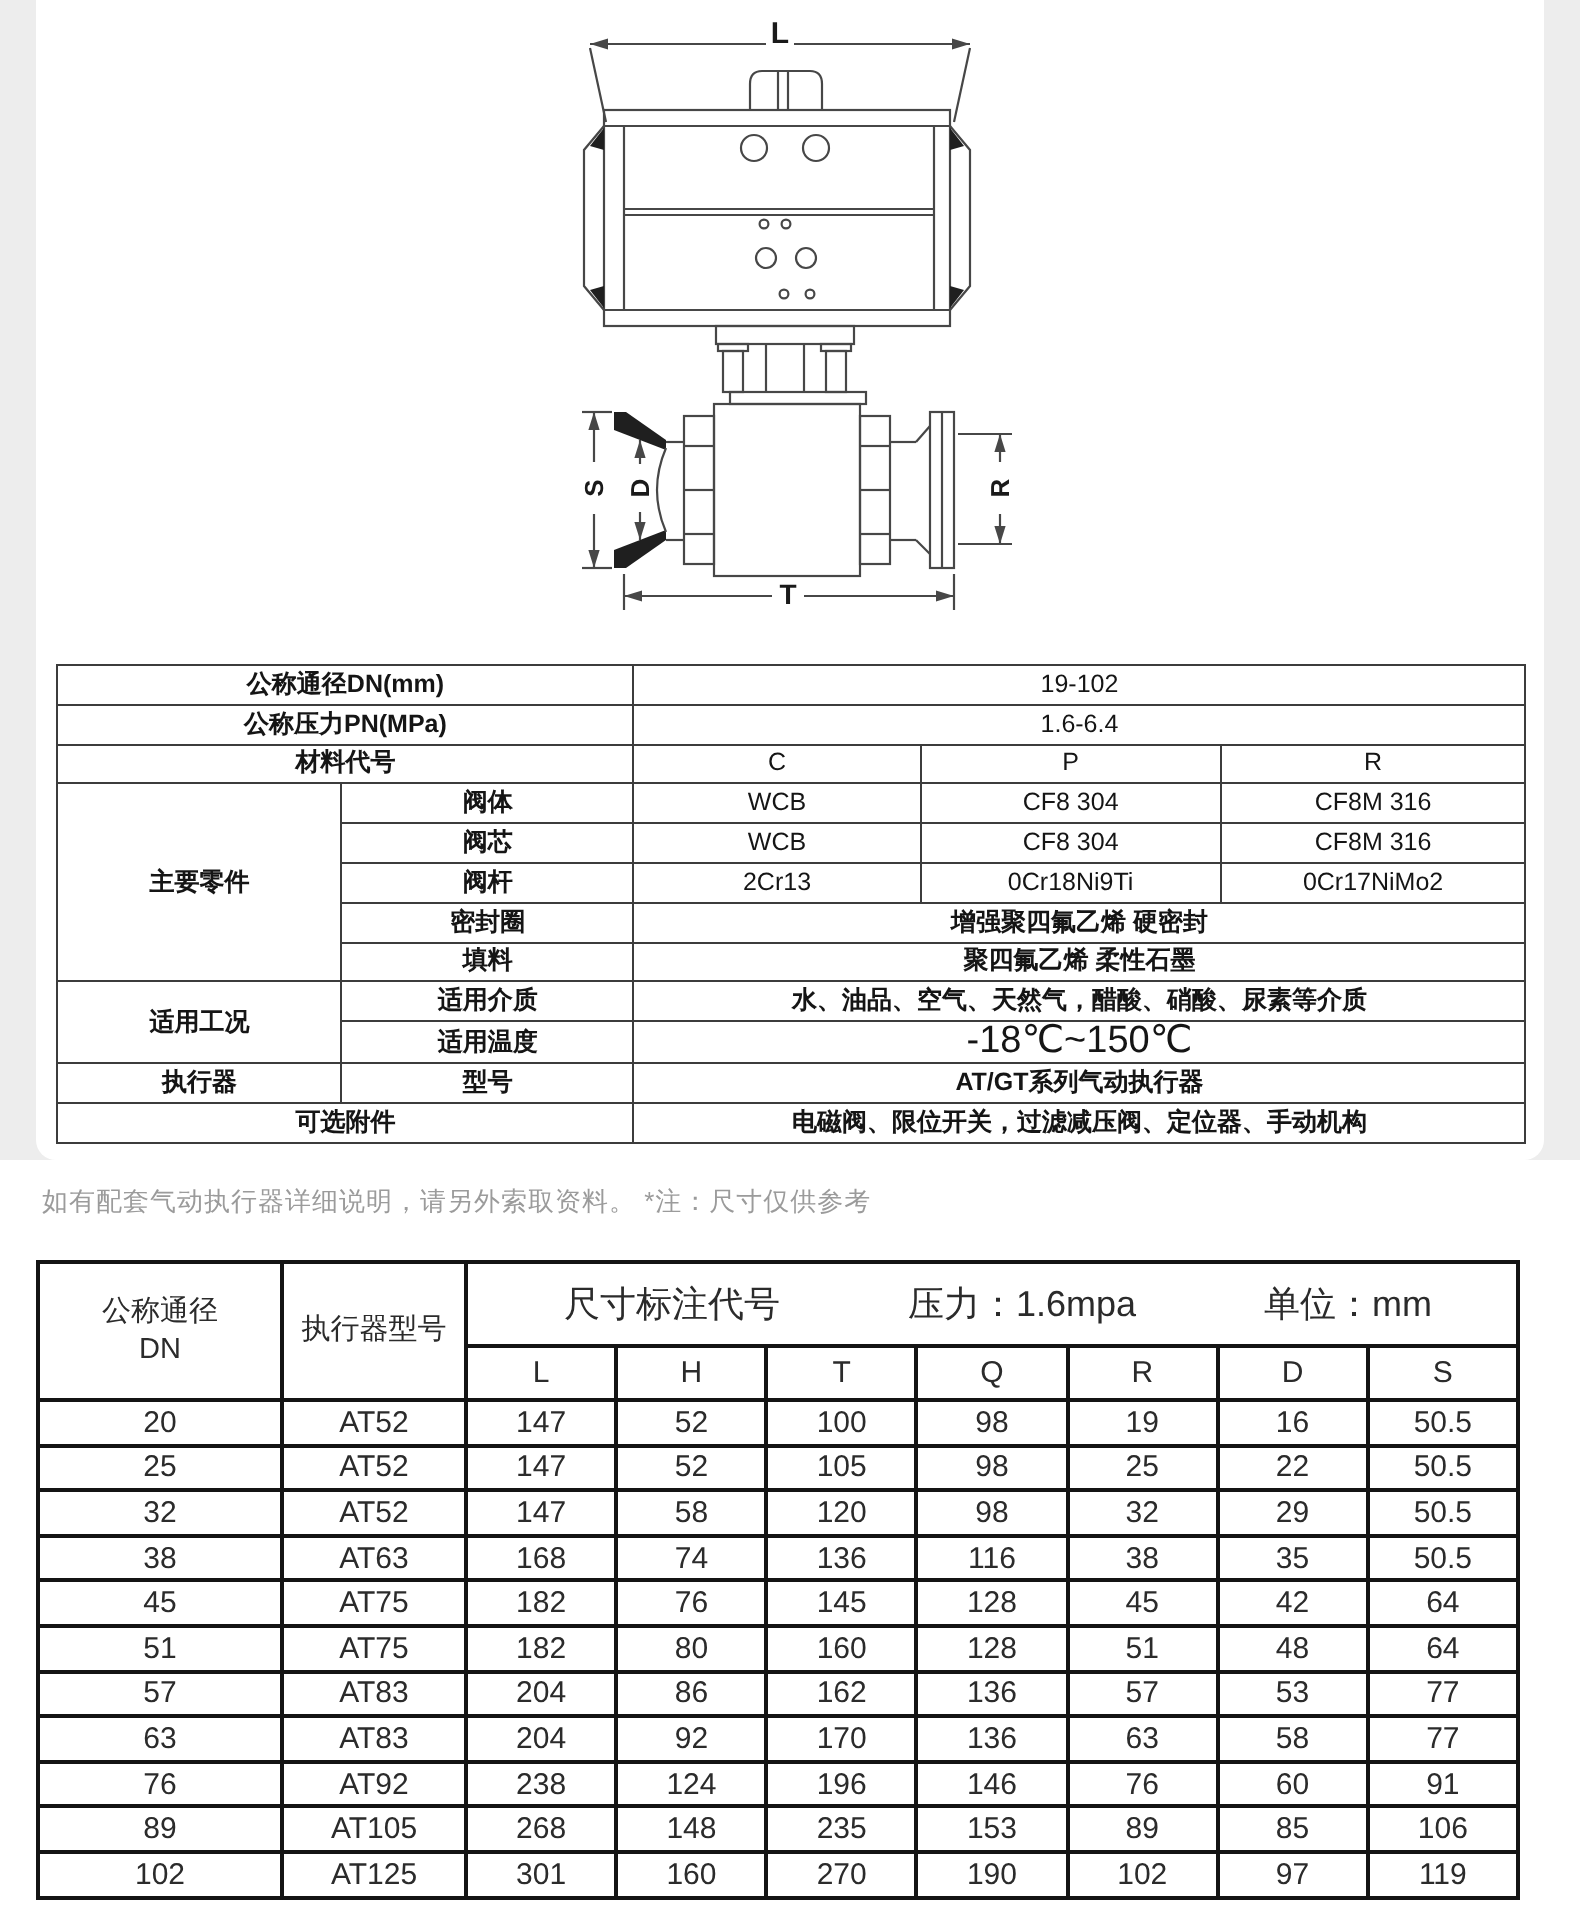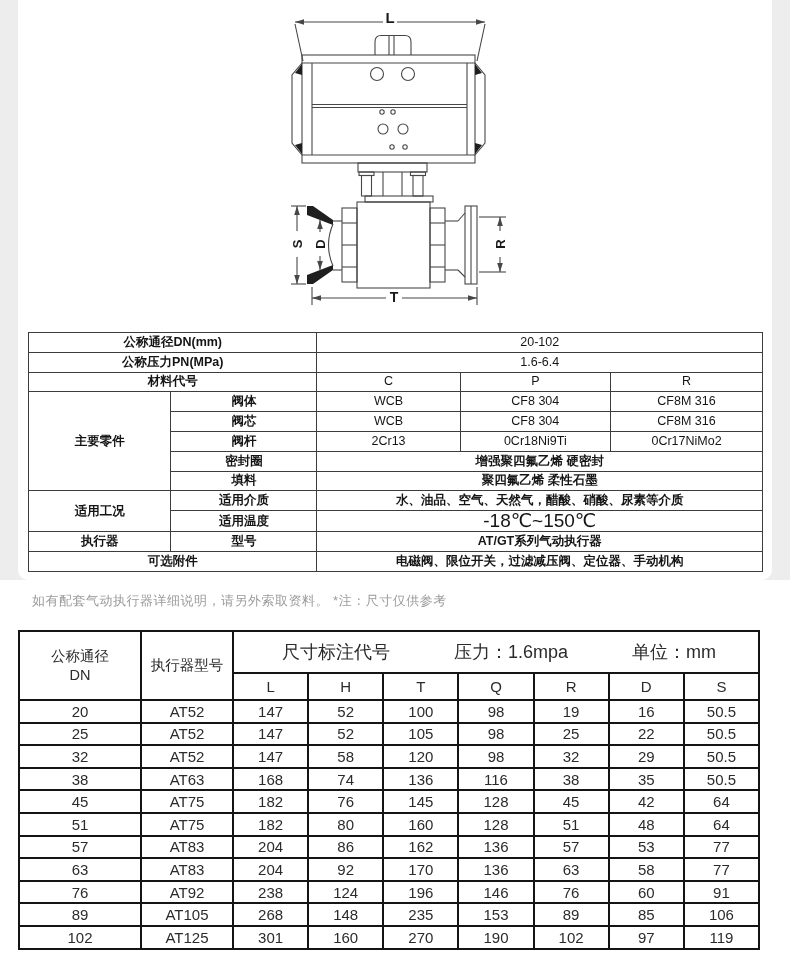--- a/index.html
+++ b/index.html
@@ -21,21 +21,21 @@
   .spec-table td{
     border:1px solid #3c3c3c;height:18.8px;text-align:center;vertical-align:middle;
     font-size:12.5px;line-height:1.05;color:#151515;padding:0 2px;overflow:hidden;white-space:nowrap;margin-top:24px;
   }
   .spec-table td.lbl{font-weight:bold;}
   .spec-table td.cnval{font-weight:bold;}
   .spec-table td.temp{font-size:19px;}
 
   
   .note-band{height:42px;background:#ffffff;display:flex;align-items:center;}
-  .note-text{padding-left:32px;font-size:13px;color:#9b9b9b;letter-spacing:0.5px;}
+  .note-text{padding-left:21px;font-size:13px;color:#9b9b9b;letter-spacing:0.5px;}
 
   
   .dim-section{background:#ffffff;padding:8px 0 0 18px;}
   .dim-table{width:742px;border-collapse:collapse;table-layout:fixed;border:2px solid #141414;}
   .dim-table th,.dim-table td{
     border:2px solid #141414;text-align:center;vertical-align:middle;
     font-weight:normal;color:#2b2b2b;padding:0;
   }
   .dim-table th.hdr-span{height:40px;font-size:18px;}
   .dim-table .title-flex{display:flex;align-items:center;justify-content:space-between;padding:0 42px 0 48px;}
@@ -177,21 +177,21 @@
       <colgroup>
         <col style="width:19.4%">
           <col style="width:19.9%">
         <col style="width:19.5%">
           <col style="width:20.5%">
           <col style="width:20.7%">
       </colgroup>
       <tbody>
           <tr>
         <td class="lbl" colspan="2">公称通径DN(mm)</td>
-        <td colspan="3">20-102</td>
+        <td colspan="3">19-102</td>
       </tr>
       <tr>
         <td class="lbl" colspan="2">公称压力PN(MPa)</td>
         <td colspan="3">1.6-6.4</td>
       </tr>
       <tr>
         <td class="lbl" colspan="2">材料代号</td>
         <td>C</td>
         <td>P</td>
         <td>R</td>

